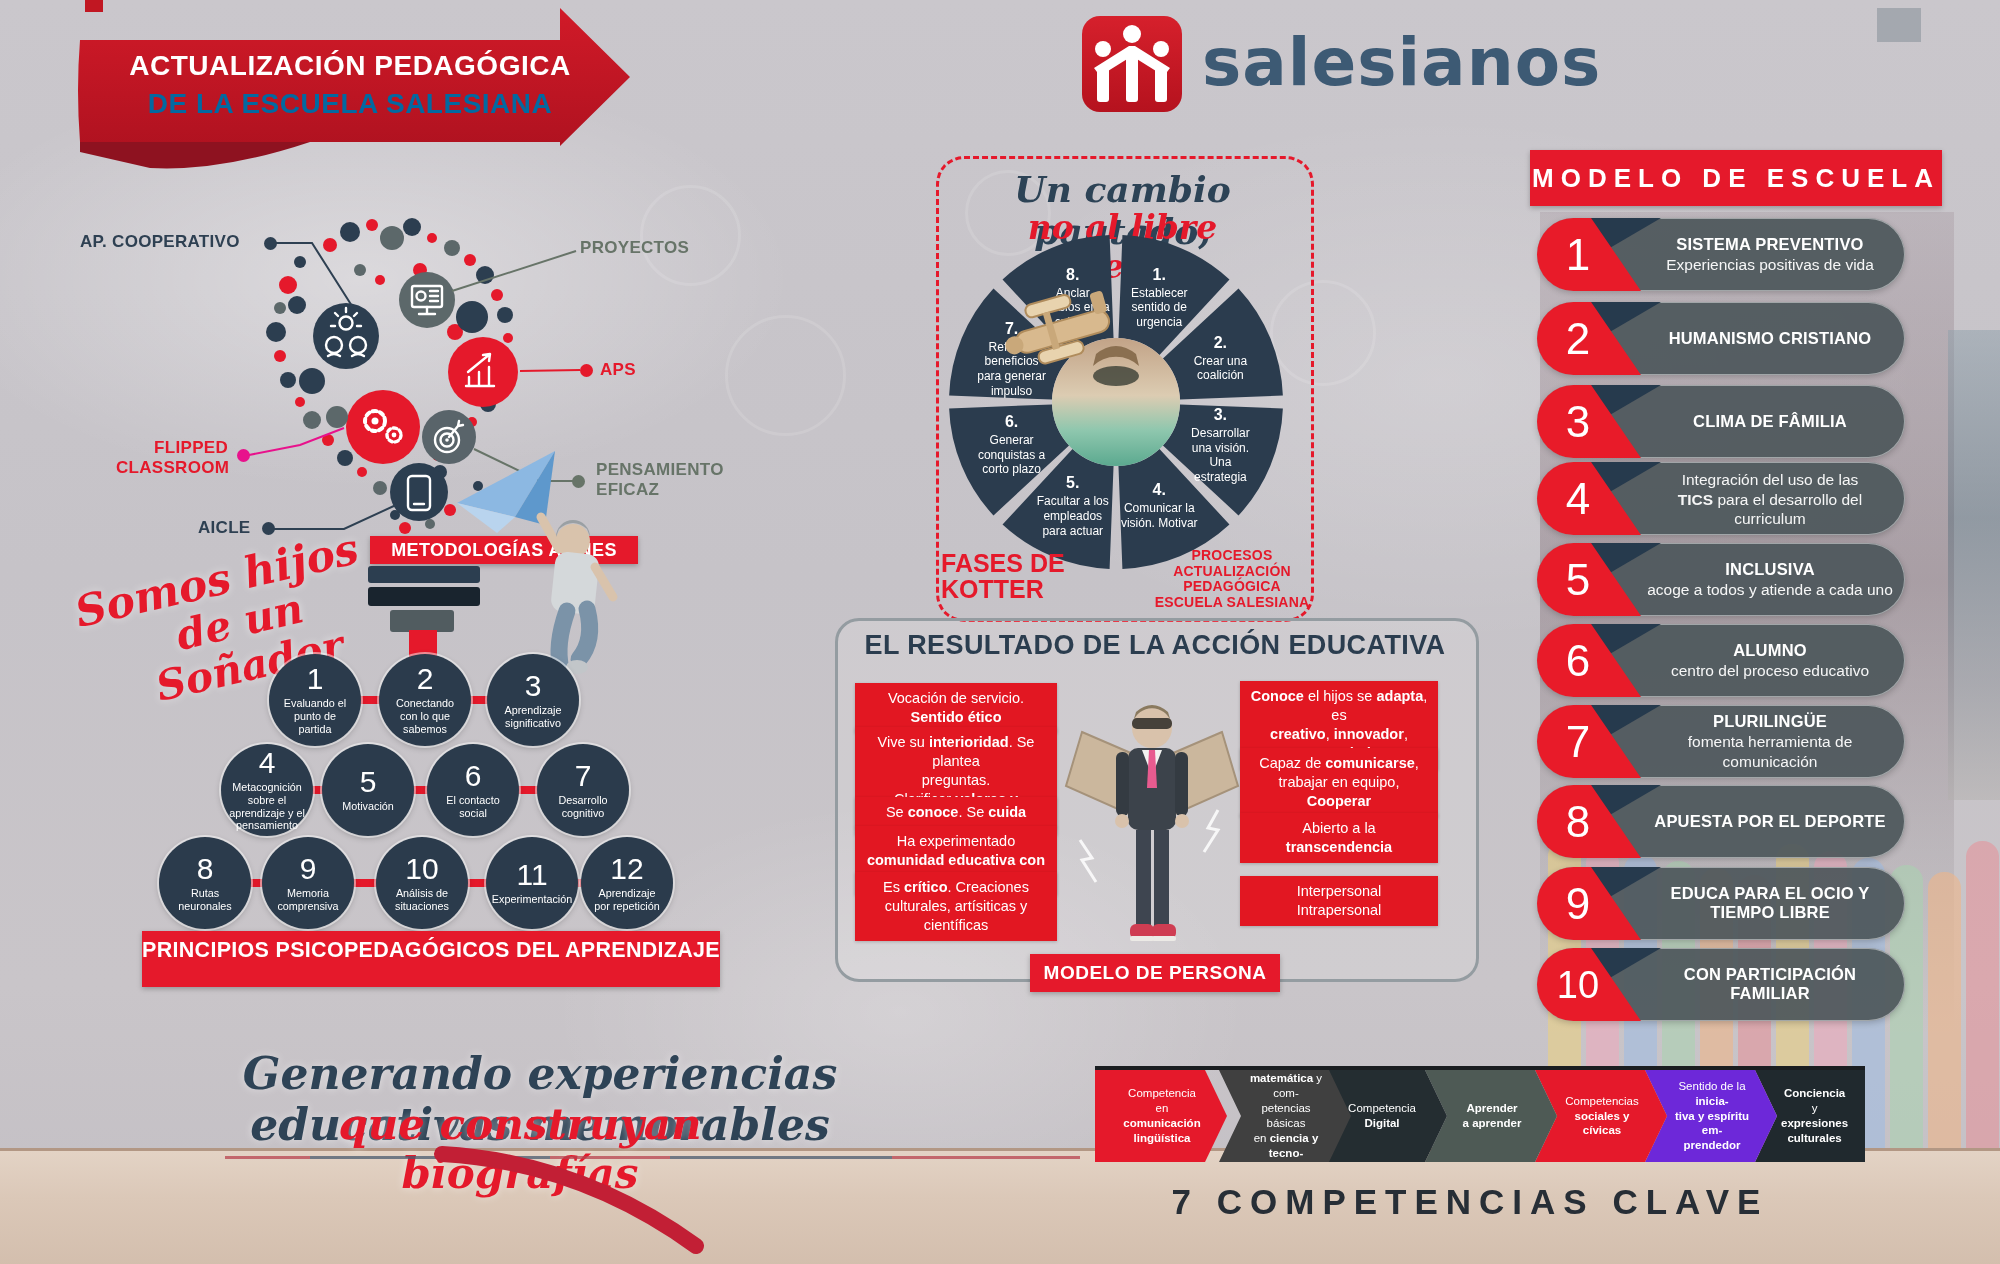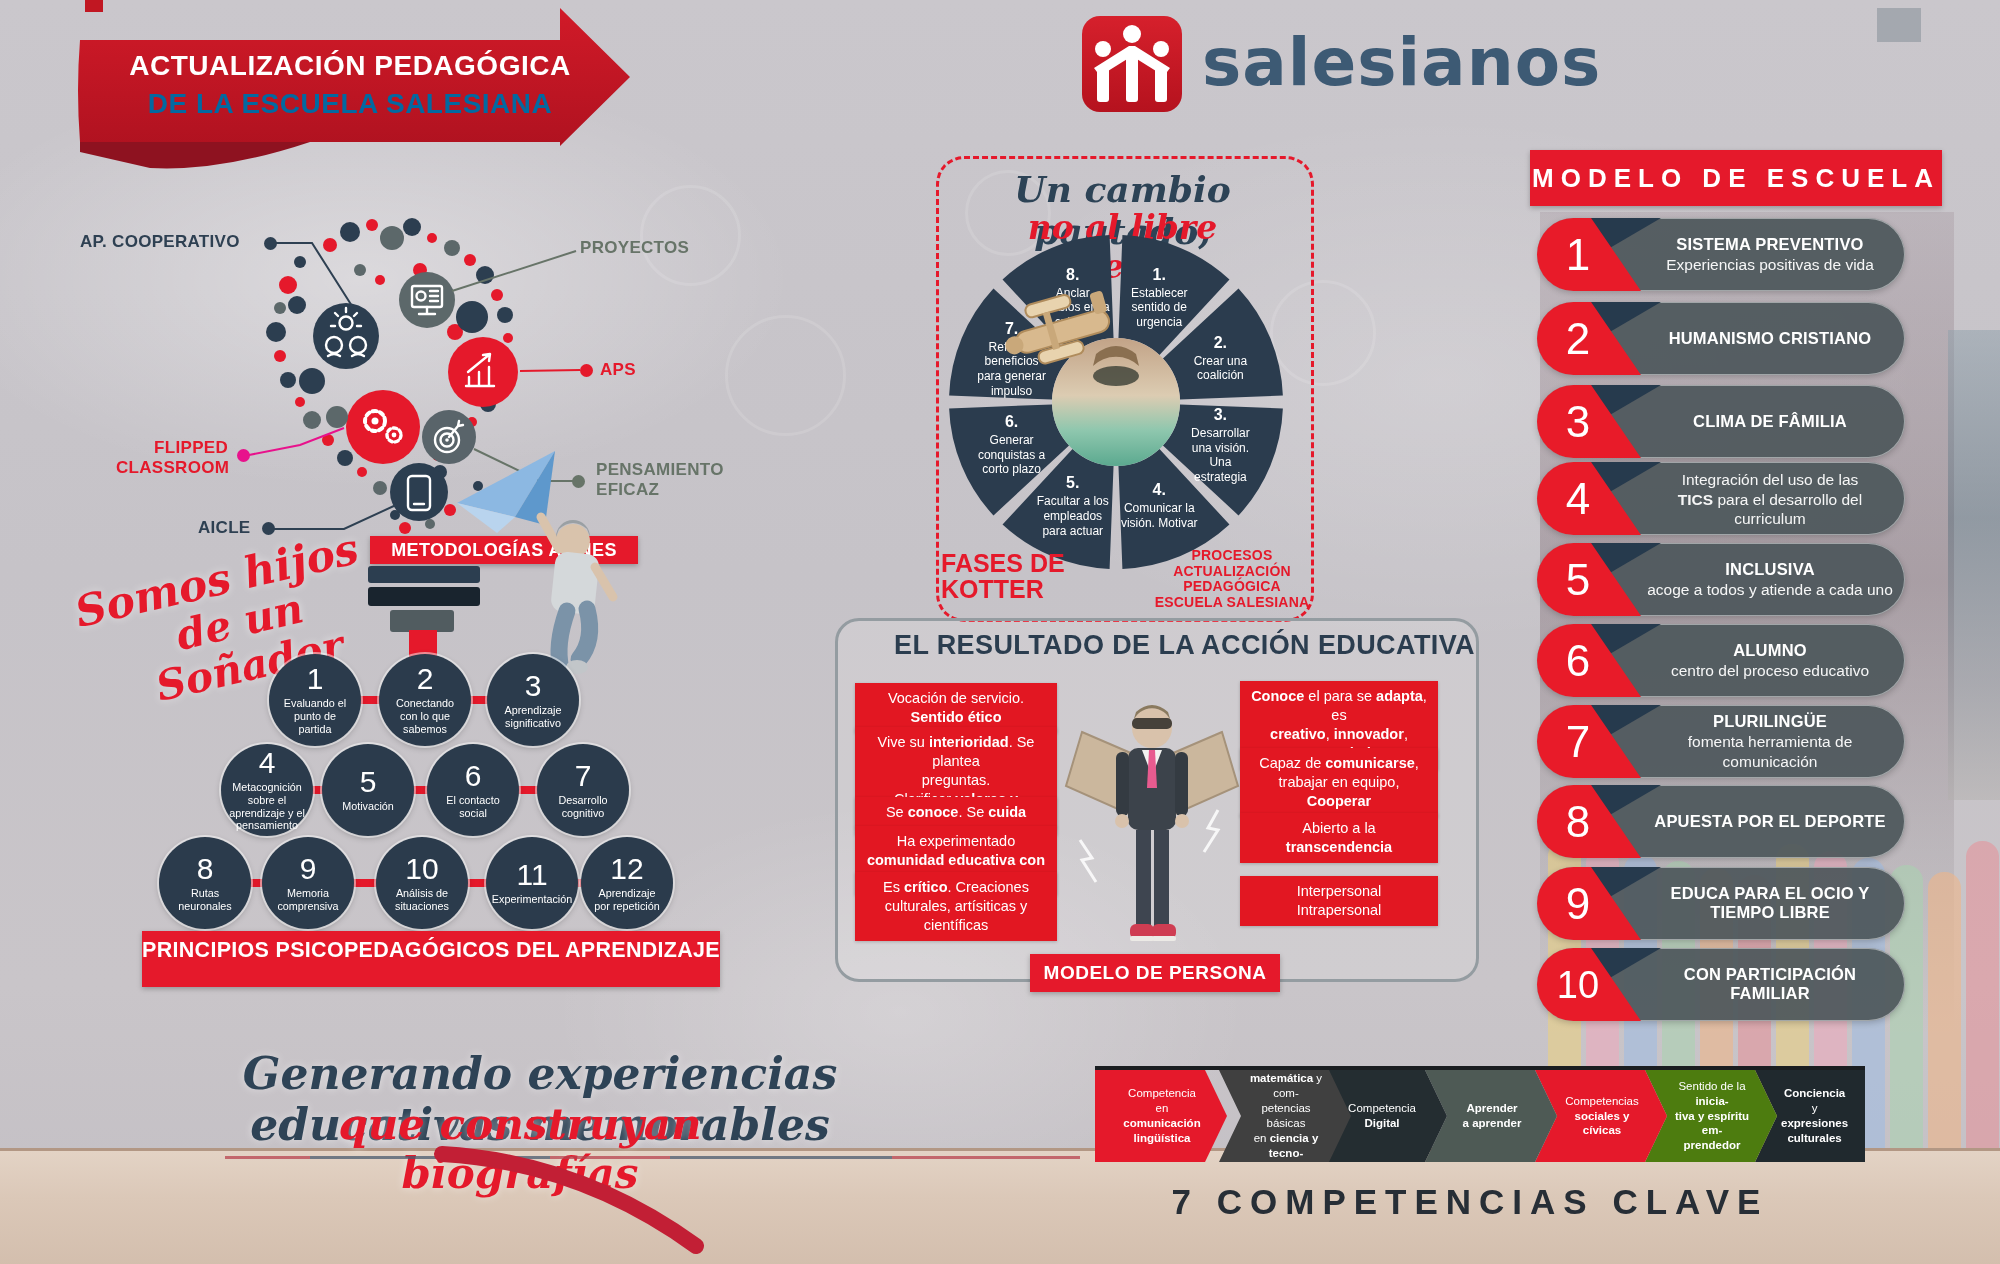--- a/index.html
+++ b/index.html
@@ -75,21 +75,21 @@
   .kw-label{position:absolute;width:100px;transform:translate(-50%,-50%);color:#fff;text-align:center;}
   .kw-num{font-size:16px;font-weight:600;margin-bottom:2px;}
   .kw-text{font-size:12px;font-weight:400;line-height:1.22;}
   .fases{left:941px;top:550px;font-size:25px;font-weight:800;color:#e5192b;line-height:1.05;}
   .procesos{left:1146px;top:548px;width:172px;text-align:center;font-size:14px;font-weight:900;
      color:#e5192b;line-height:1.12;letter-spacing:.2px;}
 
   
   .res-panel{left:835px;top:618px;width:638px;height:358px;border:3px solid #949ca1;
      border-radius:24px;background:rgba(255,255,255,.14);}
-  .res-title{left:835px;top:630px;width:640px;text-align:right;font-size:27px;font-weight:800;color:#2b3d4f;letter-spacing:.4px;}
+  .res-title{left:835px;top:630px;width:640px;text-align:center;font-size:27px;font-weight:800;color:#2b3d4f;letter-spacing:.4px;}
   .res-sub{left:835px;top:665px;width:640px;text-align:center;font-size:15px;font-weight:800;color:#2b3d4f;letter-spacing:.3px;}
   .rbox{position:absolute;background:#e21722;color:#fff;text-align:center;
      font-size:14.5px;font-weight:400;line-height:1.32;padding:6px 6px;box-shadow:0 1px 3px rgba(0,0,0,.2);}
   .persona-band{left:1030px;top:954px;width:250px;height:38px;font-size:19px;line-height:38px;letter-spacing:.5px;}
 
   
   .me-band{left:1530px;top:150px;width:412px;height:56px;font-size:26px;line-height:56px;letter-spacing:7px;}
   .pill{position:absolute;left:1537px;width:368px;height:73px;}
   .pill-shape{position:absolute;inset:0;border-radius:40px;background:rgba(77,87,91,.93);
      overflow:hidden;box-shadow:inset 0 0 0 1px rgba(255,255,255,.45),0 2px 6px rgba(0,0,0,.2);}
@@ -520,21 +520,21 @@
   </svg>
 
   <div id="left-boxes">
       <div class="rbox" style="left: 855px; top: 683px; width: 190px;"><span>Vocación de servicio.</span><br><span></span><span class="b">Sentido ético</span></div>
       <div class="rbox" style="left: 855px; top: 727px; width: 190px;"><span>Vive su </span><span class="b">interioridad</span><span>. Se plantea</span><br><span>preguntas.</span><br><span>Clarificar </span><span class="b">valores y creencias</span></div>
       <div class="rbox" style="left: 855px; top: 797px; width: 190px;"><span>Se </span><span class="b">conoce</span><span>. Se </span><span class="b">cuida</span></div>
       <div class="rbox" style="left: 855px; top: 826px; width: 190px;"><span>Ha experimentado</span><br><span></span><span class="b">comunidad educativa con valores</span></div>
       <div class="rbox" style="left: 855px; top: 872px; width: 190px;"><span>Es </span><span class="b">crítico</span><span>. Creaciones</span><br><span>culturales, artísiticas y</span><br><span>científicas</span></div>
     </div>
   <div id="right-boxes">
-      <div class="rbox" style="left: 1240px; top: 681px; width: 186px;"><span class="b">Conoce</span><span> el para se </span><span class="b">adapta</span><span>, es</span><br><span></span><span class="b">creativo</span><span>, </span><span class="b">innovador</span><span>,</span><br><span></span><span class="b">emprendedor</span></div>
+      <div class="rbox" style="left: 1240px; top: 681px; width: 186px;"><span class="b">Conoce</span><span> el hijos se </span><span class="b">adapta</span><span>, es</span><br><span></span><span class="b">creativo</span><span>, </span><span class="b">innovador</span><span>,</span><br><span></span><span class="b">emprendedor</span></div>
       <div class="rbox" style="left: 1240px; top: 748px; width: 186px;"><span>Capaz de </span><span class="b">comunicarse</span><span>,</span><br><span>trabajar en equipo,</span><br><span></span><span class="b">Cooperar</span></div>
       <div class="rbox" style="left: 1240px; top: 813px; width: 186px;"><span>Abierto a la</span><br><span></span><span class="b">transcendencia</span></div>
       <div class="rbox" style="left: 1240px; top: 876px; width: 186px;"><span>Interpersonal</span><br><span>Intrapersonal</span></div>
     </div>
   <div class="abs band persona-band">MODELO DE PERSONA</div>
 
   <div class="abs band me-band">MODELO DE ESCUELA</div>
   <div id="pills">
       <div class="pill" style="top: 218px;">
         <div class="pill-shape">
@@ -660,21 +660,21 @@
       </div>
       <div class="arrow" style="left: 1315px; width: 132px; background: rgb(36, 45, 49); z-index: 28; clip-path: polygon(0px 0px, calc(100% - 22px) 0px, 100% 50%, calc(100% - 22px) 100%, 0px 100%, 22px 50%);">
         <div class="arrow-text"><span>Competencia</span><br><span></span><span class="b">Digital</span></div>
       </div>
       <div class="arrow" style="left: 1425px; width: 132px; background: rgb(78, 90, 85); z-index: 27; clip-path: polygon(0px 0px, calc(100% - 22px) 0px, 100% 50%, calc(100% - 22px) 100%, 0px 100%, 22px 50%);">
         <div class="arrow-text"><span class="b">Aprender</span><br><span class="b">a aprender</span></div>
       </div>
       <div class="arrow" style="left: 1535px; width: 132px; background: rgb(229, 25, 43); z-index: 26; clip-path: polygon(0px 0px, calc(100% - 22px) 0px, 100% 50%, calc(100% - 22px) 100%, 0px 100%, 22px 50%);">
         <div class="arrow-text"><span>Competencias</span><br><span></span><span class="b">sociales y</span><br><span class="b">cívicas</span></div>
       </div>
-      <div class="arrow" style="left: 1645px; width: 132px; background: #4d7c0f; z-index: 25; clip-path: polygon(0px 0px, calc(100% - 22px) 0px, 100% 50%, calc(100% - 22px) 100%, 0px 100%, 22px 50%);">
+      <div class="arrow" style="left: 1645px; width: 132px; background: #6d28d9; z-index: 25; clip-path: polygon(0px 0px, calc(100% - 22px) 0px, 100% 50%, calc(100% - 22px) 100%, 0px 100%, 22px 50%);">
         <div class="arrow-text"><span>Sentido de la </span><span class="b">inicia-</span><br><span class="b">tiva y espíritu em-</span><br><span class="b">prendedor</span></div>
       </div>
       <div class="arrow" style="left: 1755px; width: 110px; background: rgb(32, 41, 46); z-index: 24; clip-path: polygon(0px 0px, 100% 0px, 100% 100%, 0px 100%, 22px 50%);">
         <div class="arrow-text"><span class="b">Conciencia</span><span> y</span><br><span></span><span class="b">expresiones</span><br><span class="b">culturales</span></div>
       </div>
     </div>
   <div class="abs comp-title">7 COMPETENCIAS CLAVE</div>
 
 </div>
 

